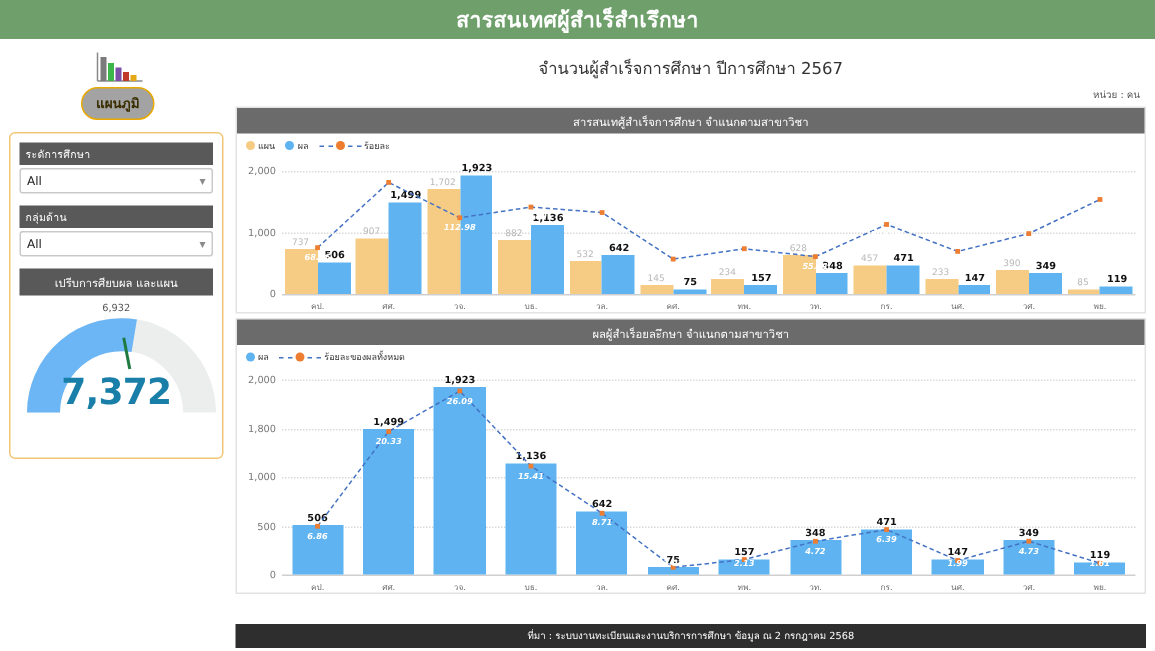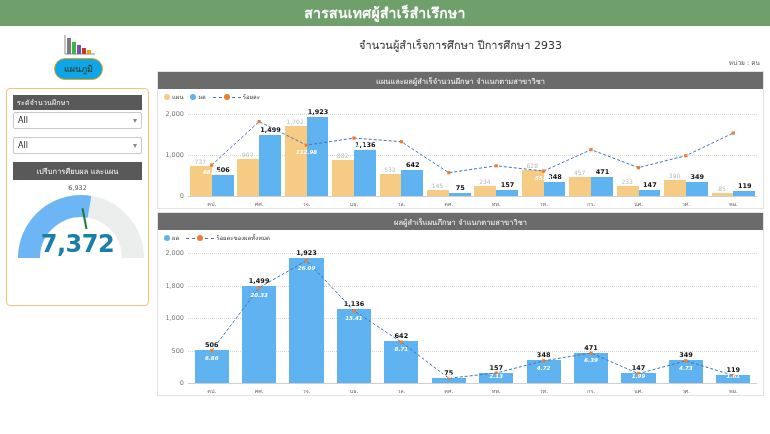--- a/index.html
+++ b/index.html
@@ -23,21 +23,21 @@
   
   .sidebar { width:155px; padding:4px 6px 0 6px; }
   .tabs { display:flex; gap:8px; align-items:flex-end; justify-content:center;
           padding:2px 0 4px 2px; }
   .tab { text-align:center; }
   .tab-ico { height:24px; display:flex; align-items:flex-end; justify-content:center; }
   .pill {
     margin-top:2px; border-radius:11px; font-size:9px; padding:3px 9px;
     border:1px solid #d8d8d8; background:#fff; color:#333; white-space:nowrap;
   }
-  .pill.active { background:#0ea5e9; border-color:#e8a900; color:#3a2d00; font-weight:normal; }
+  .pill.active { background:#a3a3a3; border-color:#e8a900; color:#3a2d00; font-weight:bold; }
 
   .panel {
     border:1px solid #f0c674; border-radius:4px; margin-top:4px;
     padding:6px 6px 8px 6px; background:#fff; height:218px;
   }
   .f-label {
     background:#595959; color:#fff; font-size:7px; padding:2px 4px;
     margin-bottom:2px; letter-spacing:.2px;
   }
   .f-select {
@@ -129,26 +129,27 @@
               <rect x="25" y="16" width="4" height="4" fill="#e6a817"></rect>
             </svg>
           </div>
           <div class="pill active">แผนภูมิ</div>
         </div>
 
       </div>
 
       <div class="panel">
 
-        <div class="f-label">ระดัจำนวนผึกษา</div>
+        <div class="f-label">ระดัการศึกษา</div>
         <div class="f-select">
           <span>All</span>
           <span class="chev">▾</span>
         </div>
 
+        <div class="f-label">กลุ่มด้าน</div>
         <div class="f-select">
           <span>All</span>
           <span class="chev">▾</span>
         </div>
 
         <div class="kpi-title">เปรีบการศียบผล และแผน</div>
 
         <div class="gauge-wrap">
           <div class="gauge-target">6,932</div>
           <svg width="140" height="74" viewBox="0 0 140 74" style="position:absolute;top:10px;left:-2px;">
@@ -157,25 +158,25 @@
             <line x1="71.5" y1="16.2" x2="75.5" y2="37.0" stroke="#1f7a3f" stroke-width="2"></line>
           </svg>
           <div class="gauge-val">7,372</div>
         </div>
 
       </div>
     </div>
 
     <div class="main">
 
-      <div class="main-title">จำนวนผู้สำเร็จการศึกษา ปีการศึกษา 2933</div>
+      <div class="main-title">จำนวนผู้สำเร็จการศึกษา ปีการศึกษา 2567</div>
       <div class="unit">หน่วย : คน</div>
 
       <div class="card">
-        <div class="card-title">แผนและผลผู้สำเร็จำนวนผึกษา จำแนกตามสาขาวิชา</div>
+        <div class="card-title">สารสนเทศู้สำเร็จการศึกษา จำแนกตามสาขาวิชา</div>
         <div class="legend">
           <span class="lg">
             <span class="dot" style="background:#f6cb84"></span>
             <span>แผน</span>
           </span>
           <span class="lg">
             <span class="dot" style="background:#5eb3f0"></span>
             <span>ผล</span>
           </span>
           <span class="lg">
@@ -302,21 +303,21 @@
               <div class="xl">วท.</div>
               <div class="xl">กร.</div>
               <div class="xl">นศ.</div>
               <div class="xl">วศ.</div>
               <div class="xl">พย.</div>
             </div>
           </div>
       </div>
 
       <div class="card">
-        <div class="card-title">ผลผู้สำเร็แผนภึกษา จำแนกตามสาขาวิชา</div>
+        <div class="card-title">ผลผู้สำเร็อยละึกษา จำแนกตามสาขาวิชา</div>
         <div class="legend">
           <span class="lg">
             <span class="dot" style="background:#5eb3f0"></span>
             <span>ผล</span>
           </span>
           <span class="lg">
             <span class="dash"></span>
             <span class="dot" style="background:#ed7d31"></span>
             <span class="dash"></span>
             <span>ร้อยละของผลทั้งหมด</span>
@@ -423,14 +424,17 @@
               <div class="xl">นศ.</div>
               <div class="xl">วศ.</div>
               <div class="xl">พย.</div>
             </div>
           </div>
       </div>
 
     </div>
   </div>
 
+  <div class="footer">
+    <span>ที่มา : ระบบงานทะเบียนและงานบริการการศึกษา  ข้อมูล ณ 2 กรกฎาคม 2568</span>
+  </div>
 
 </div>
 
 </body></html>

